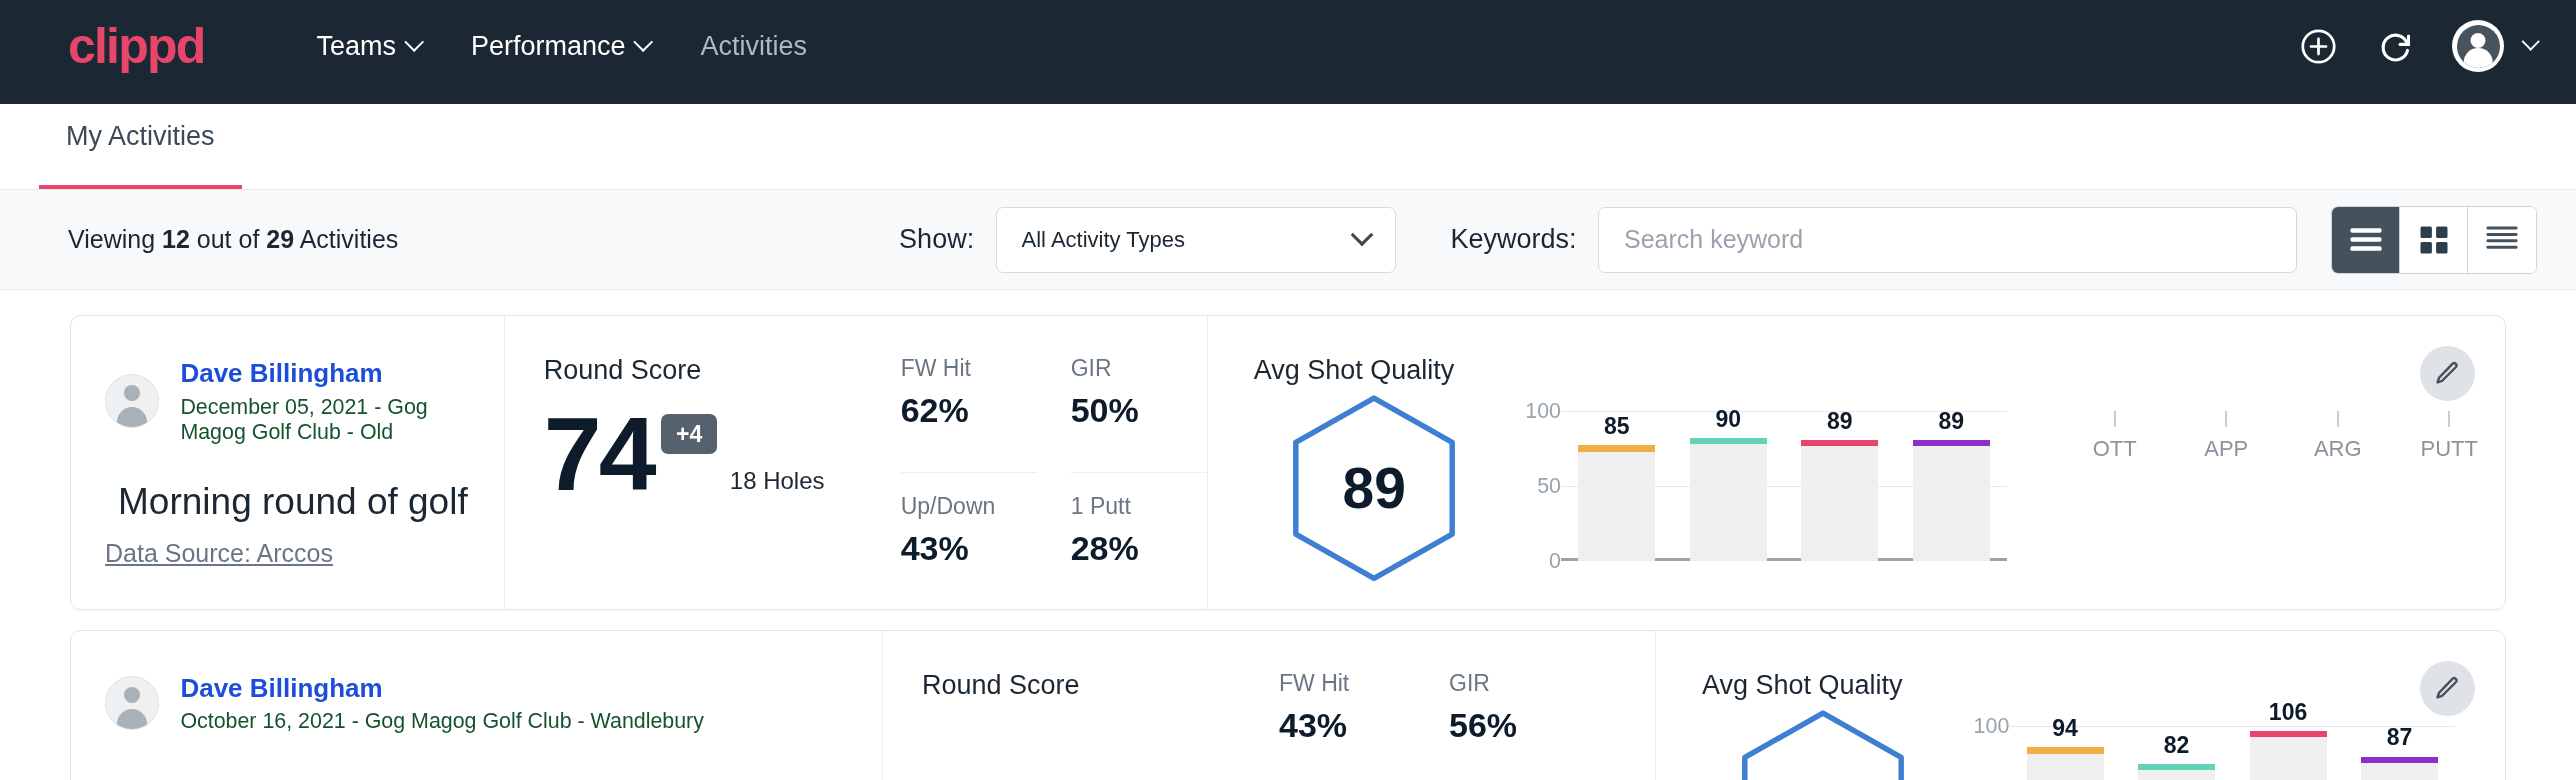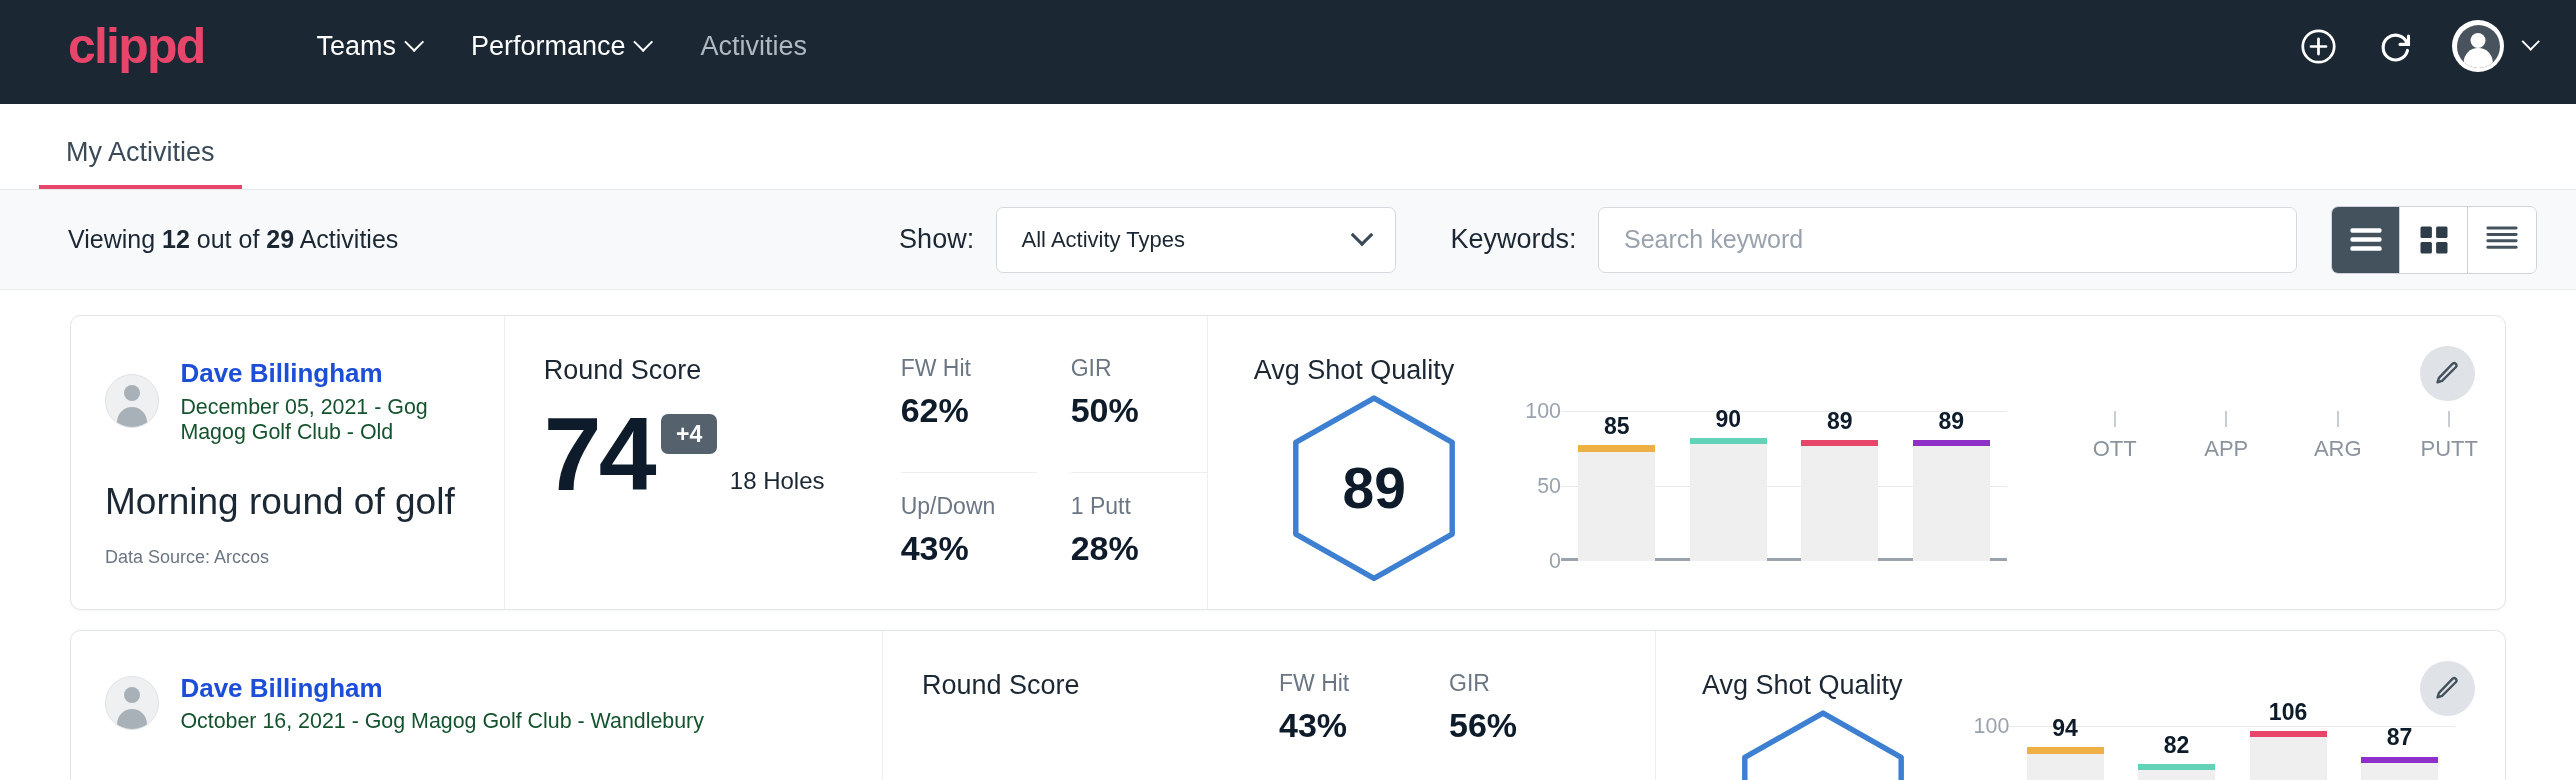--- a/index.html
+++ b/index.html
@@ -91,21 +91,21 @@
     height: 86px;
     background: #ffffff;
     display: flex;
     align-items: flex-end;
     padding-left: 39px;
     border-bottom: 0.9px solid #e6e8eb;
   }
   .tab {
     font-size: 27px;
     color: #4b5563;
-    padding: 0 27px 21px 27px;
+    padding: 0 27px 37px 27px;
     cursor: pointer;
     position: relative;
     white-space: nowrap;
   }
   .tab.active { color: #3b4a58; }
   .tab.active::after {
     content: "";
     position: absolute; left: 0; right: 0; bottom: 0;
     height: 4.5px; background: #e8456b;
   }
@@ -199,22 +199,22 @@
     width: 54px; height: 54px; border-radius: 50%;
     background: #eef0f2; border: 0.9px solid #dfe3e7;
     position: relative; overflow: hidden; flex: none;
   }
   .who-av .h { position: absolute; width: 16px; height: 16px; border-radius: 50%;
     background: #a8b0b8; left: 50%; top: 9.8px; transform: translateX(-50%); }
   .who-av .b { position: absolute; width: 30px; height: 19.6px; border-radius: 15px 15px 0 0;
     background: #a8b0b8; left: 50%; bottom: 0; transform: translateX(-50%); }
   .who-name { font-size: 26px; font-weight: 700; color: #1d4ed8; line-height: 1.25; }
   .who-sub { font-size: 21.4px; color: #14532d; margin-top: 5.4px; }
-  .card-title { font-size: 37px; color: #1b2733; margin-top: 36px; }
-  .card-src { font-size: 18px; color: #6b7684; margin-top: auto; margin-bottom: 41px; }
+  .card-title { font-size: 37px; color: #1b2733; margin-top: 36px; text-align: right; }
+  .card-src { font-size: 25px; color: #6b7684; margin-top: auto; margin-bottom: 41px; text-decoration: underline; }
 
   .col-mid {
     width: 773px;
     padding: 39px 0 0 39px;
     border-right: 0.9px solid #eceef1;
     display: flex;
   }
   .score-block { width: 357px; }
   .blk-label { font-size: 27px; color: #1b2733; }
   .score-row { display: flex; align-items: flex-end; margin-top: 23px; }

